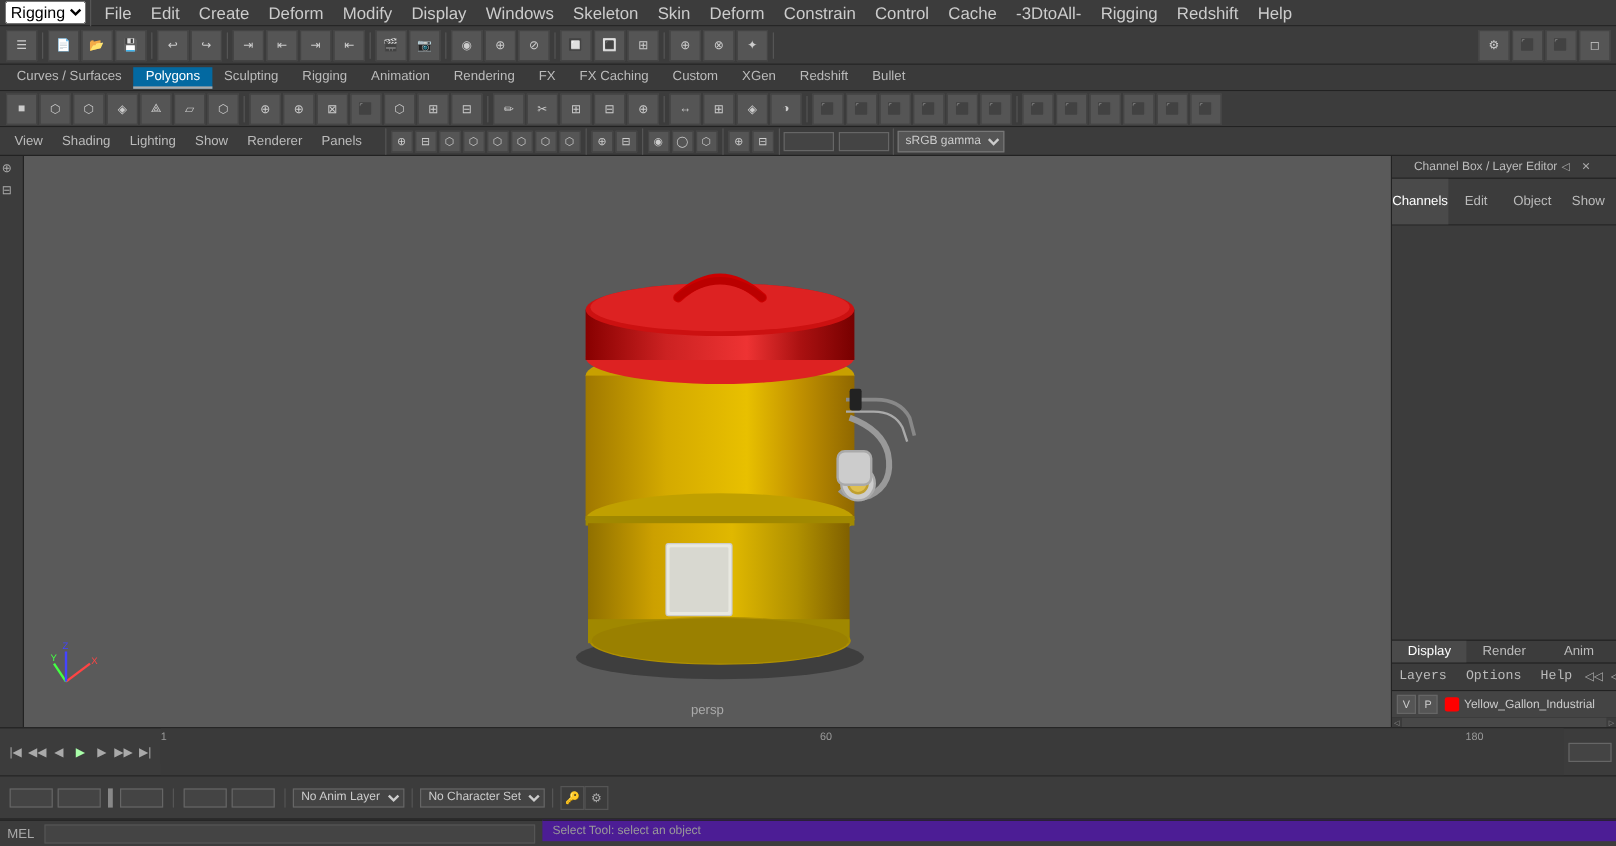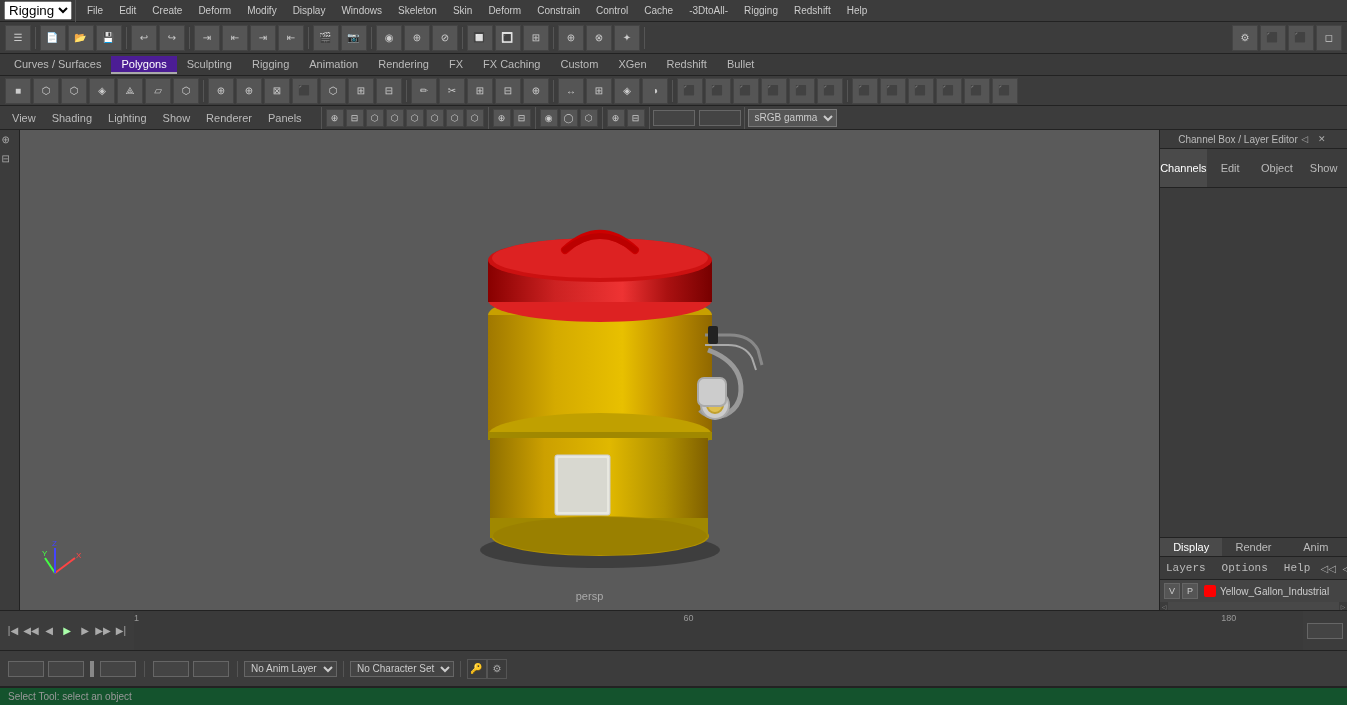--- a/index.html
+++ b/index.html
@@ -1,30 +1,30 @@
 <!DOCTYPE html>
 <html><head>
   <meta charset="utf-8">
   <style>
     * { margin: 0; padding: 0; box-sizing: border-box; }
     body { width: 1347px; height: 705px; overflow: hidden; background: #3c3c3c; font-family: Arial, sans-serif; font-size: 11px; color: #ccc; }
 
     
     #menu-bar { display: flex; align-items: center; background: #3c3c3c; height: 22px; padding: 0 4px; border-bottom: 1px solid #222; }
-    #menu-bar .menu-item { padding: 2px 8px; color: #ccc; cursor: pointer; font-size: 10px; }
+    #menu-bar .menu-item { padding: 2px 8px; color: #ccc; cursor: pointer; font-size: 14px; }
 
     
     #toolbar { display: flex; align-items: center; background: #3c3c3c; height: 32px; padding: 2px 4px; border-bottom: 1px solid #222; flex-wrap: nowrap; }
     .toolbar-btn { width: 26px; height: 26px; background: #555; border: 1px solid #444; margin: 0 1px; display: flex; align-items: center; justify-content: center; cursor: pointer; color: #ccc; font-size: 10px; flex-shrink: 0; }
     .toolbar-sep { width: 1px; height: 22px; background: #555; margin: 0 3px; }
 
     
     #secondary-tabs { display: flex; align-items: center; background: #3a3a3a; height: 22px; padding: 0 4px; border-bottom: 1px solid #222; }
     .sec-tab { padding: 2px 10px; color: #bbb; cursor: pointer; font-size: 11px; }
-    .sec-tab.active { background: #4c1d95; color: #fff; border-bottom: 2px solid #aaa; }
+    .sec-tab.active { background: #0369a1; color: #fff; border-bottom: 2px solid #aaa; }
 
     
     #poly-toolbar { display: flex; align-items: center; background: #3c3c3c; height: 30px; padding: 2px 4px; border-bottom: 1px solid #222; flex-wrap: nowrap; }
 
     
     #view-toolbar { display: flex; align-items: center; background: #3c3c3c; height: 24px; padding: 0 4px; border-bottom: 1px solid #222; font-size: 11px; }
     .view-tab { padding: 2px 8px; color: #bbb; cursor: pointer; }
     #gamma-select { background: #555; border: 1px solid #777; color: #ccc; font-size: 10px; padding: 1px 2px; height: 18px; }
     .view-num-input { width: 42px; background: #444; border: 1px solid #666; color: #ccc; font-size: 10px; height: 16px; text-align: center; padding: 0 2px; }
     .view-toolbar-btn { width: 18px; height: 18px; background: #555; border: 1px solid #444; margin: 0 1px; display: flex; align-items: center; justify-content: center; cursor: pointer; color: #ccc; font-size: 9px; flex-shrink: 0; }
@@ -67,21 +67,21 @@
     #timeline-controls { display: flex; align-items: center; background: #3c3c3c; padding: 0 4px; }
     .tl-btn { width: 18px; height: 18px; color: #aaa; font-size: 10px; display: flex; align-items: center; justify-content: center; cursor: pointer; }
 
     
     #bottom-bar { height: 36px; background: #3c3c3c; border-top: 1px solid #222; display: flex; align-items: center; padding: 0 6px; font-size: 11px; color: #bbb; }
     .bottom-input { width: 36px; background: #444; border: 1px solid #666; color: #ccc; font-size: 10px; height: 16px; text-align: center; padding: 0 2px; margin: 0 2px; }
     .bottom-sep { width: 1px; height: 16px; background: #555; margin: 0 6px; }
     .anim-layer-select { background: #444; border: 1px solid #666; color: #ccc; font-size: 10px; height: 16px; padding: 0 2px; min-width: 90px; }
 
     
-    #status-bar { height: 18px; background: #14532d; border-top: 1px solid #222; display: flex; align-items: center; padding: 0 6px; font-size: 10px; color: #999; }
+    #status-bar { height: 18px; background: #4c1d95; border-top: 1px solid #222; display: flex; align-items: center; padding: 0 6px; font-size: 10px; color: #999; }
 
     
     #mel-bar { height: 22px; background: #3c3c3c; border-top: 1px solid #222; display: flex; align-items: center; padding: 0 6px; font-size: 11px; }
     #mel-label { color: #aaa; margin-right: 8px; }
     #mel-input { flex: 1; background: #444; border: 1px solid #555; color: #ccc; font-size: 11px; height: 16px; padding: 0 4px; }
 
     
     #model-svg { width: 400px; height: 440px; }
 
     
@@ -474,17 +474,21 @@
     <div class="bottom-sep"></div>
     <select class="anim-layer-select">
       <option>No Character Set</option>
     </select>
     <div class="bottom-sep"></div>
     <div class="tl-btn" style="width:20px;height:20px;border:1px solid #555;background:#3c3c3c;">🔑</div>
     <div class="tl-btn" style="width:20px;height:20px;border:1px solid #555;background:#3c3c3c;">⚙</div>
   </div>
 
   <div style="display:flex;border-top:1px solid #222;">
+    <div id="mel-bar" style="flex:1;">
+      <span id="mel-label">MEL</span>
+      <input id="mel-input" type="text" placeholder="" style="">
+    </div>
     <div id="status-bar" style="flex:2;padding-left:8px;">
       <span>Select Tool: select an object</span>
     </div>
   </div>
 </div>
 
 </body></html>

